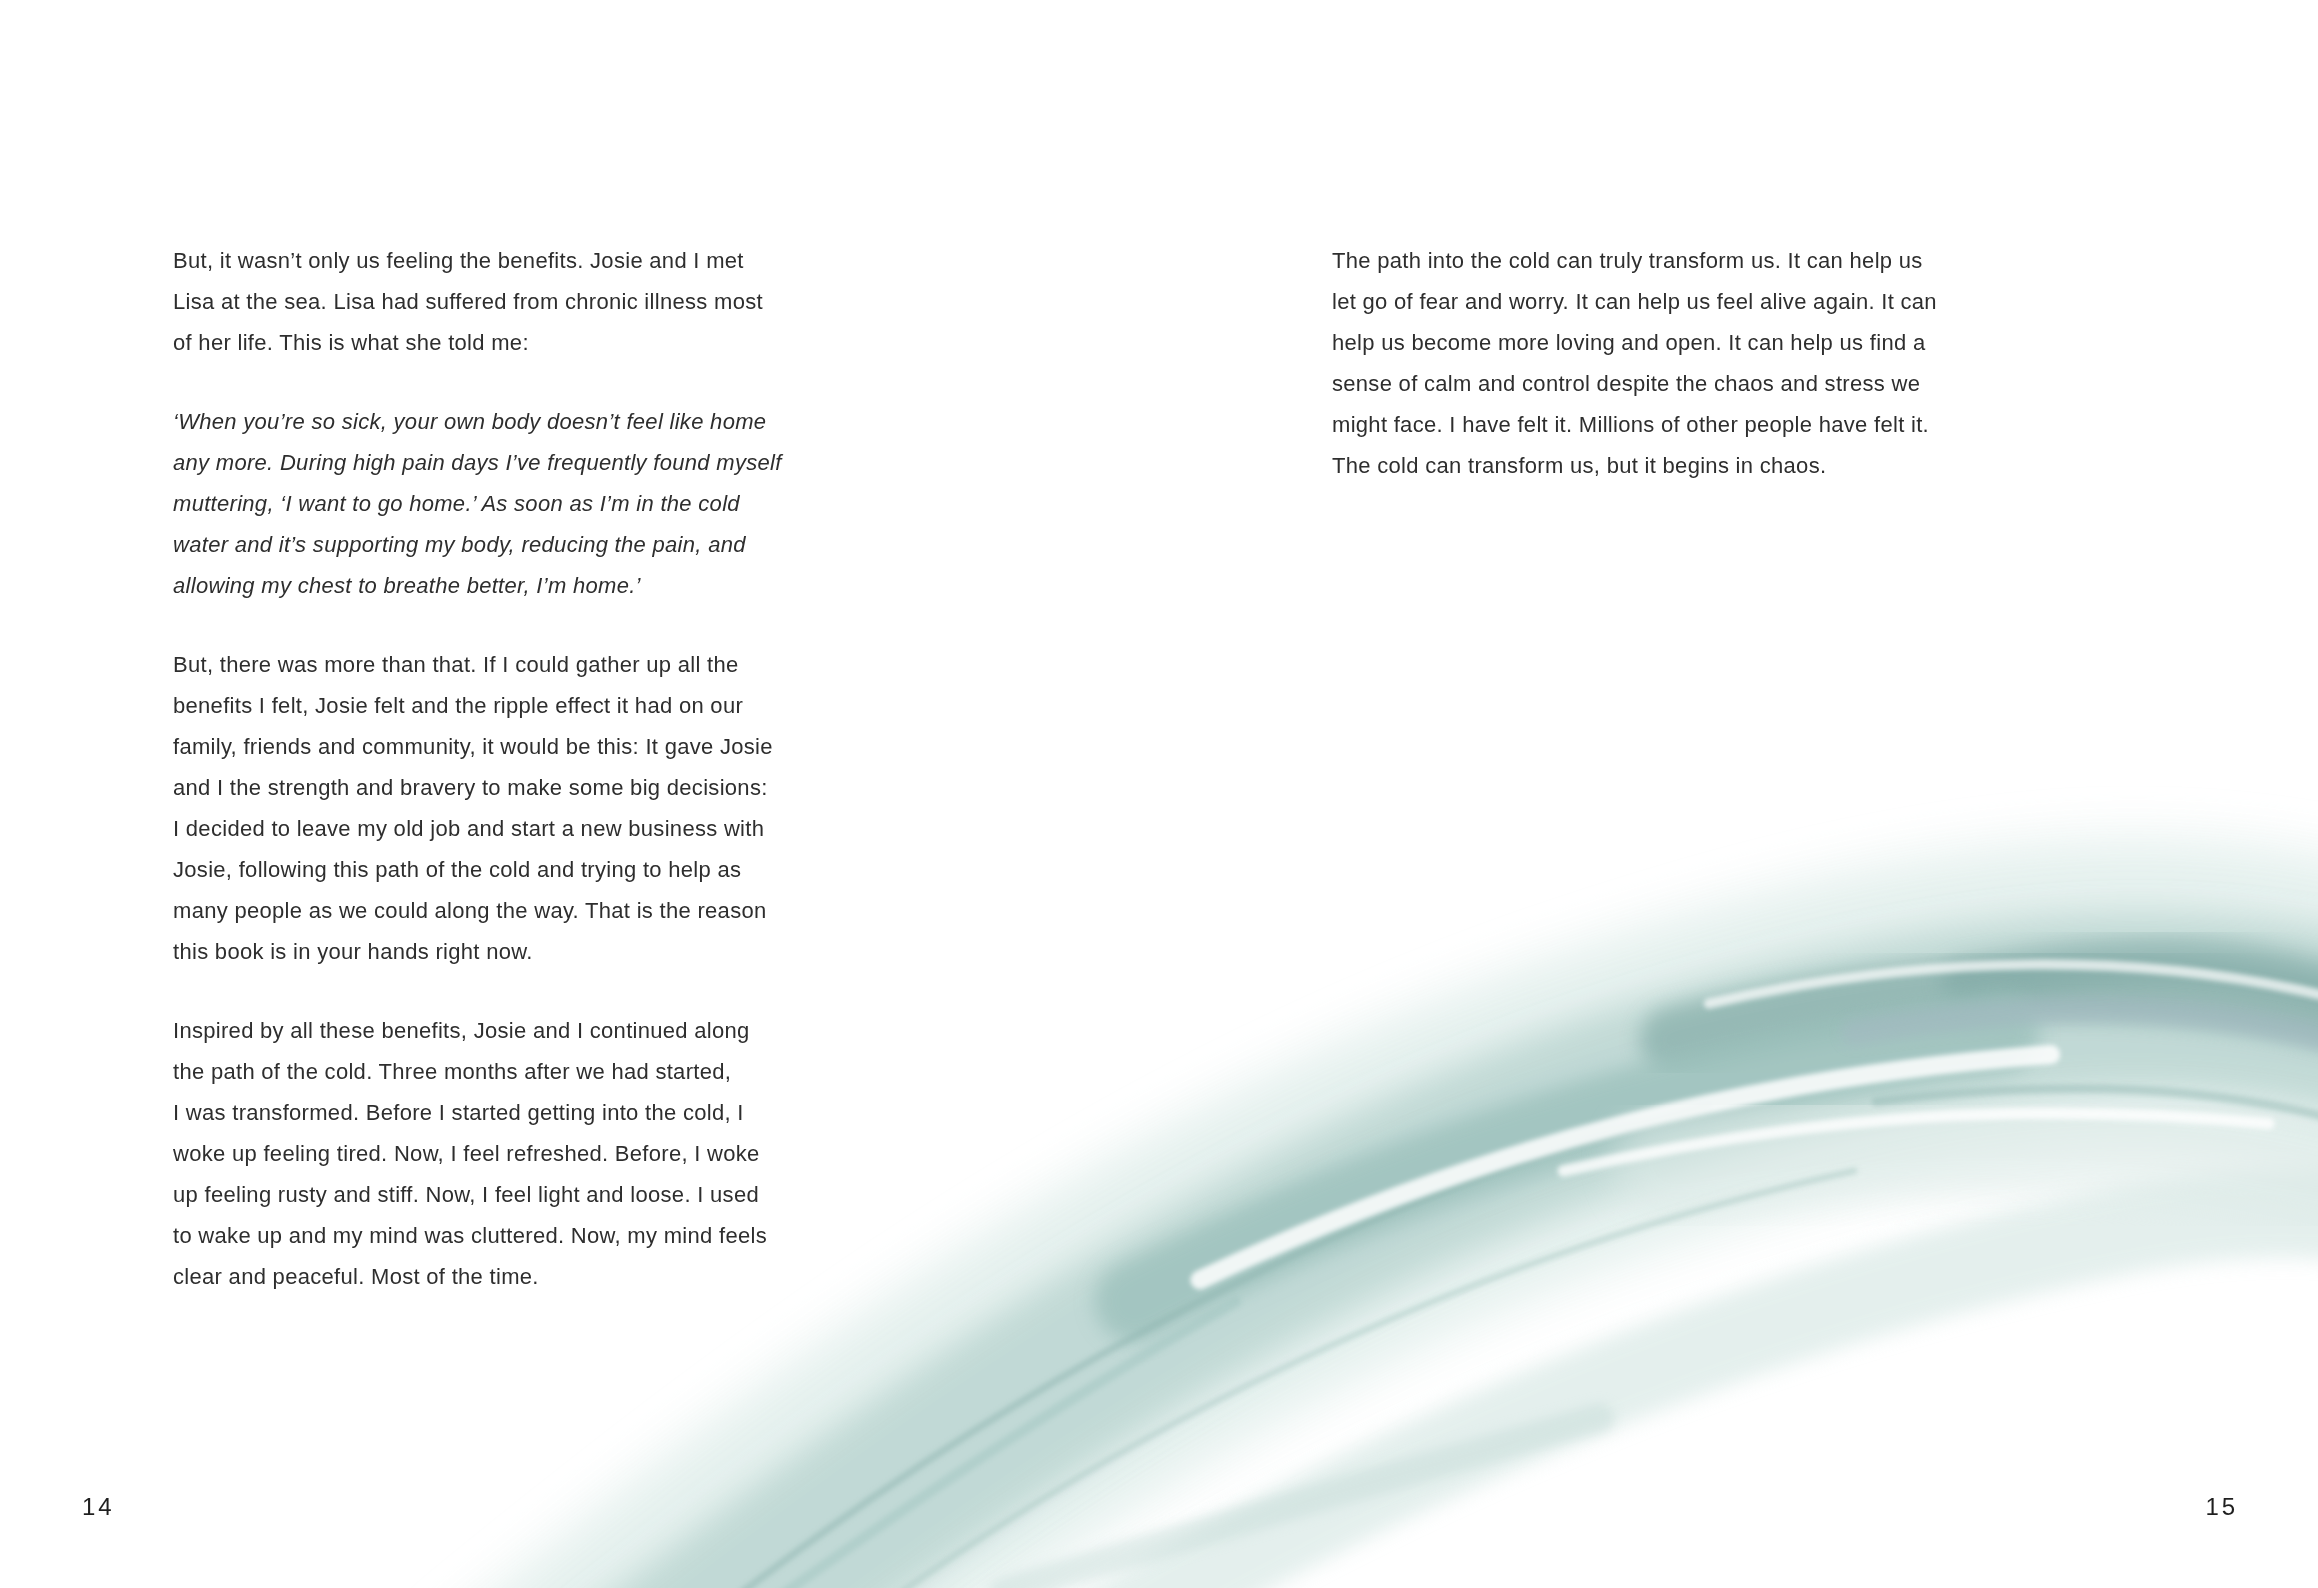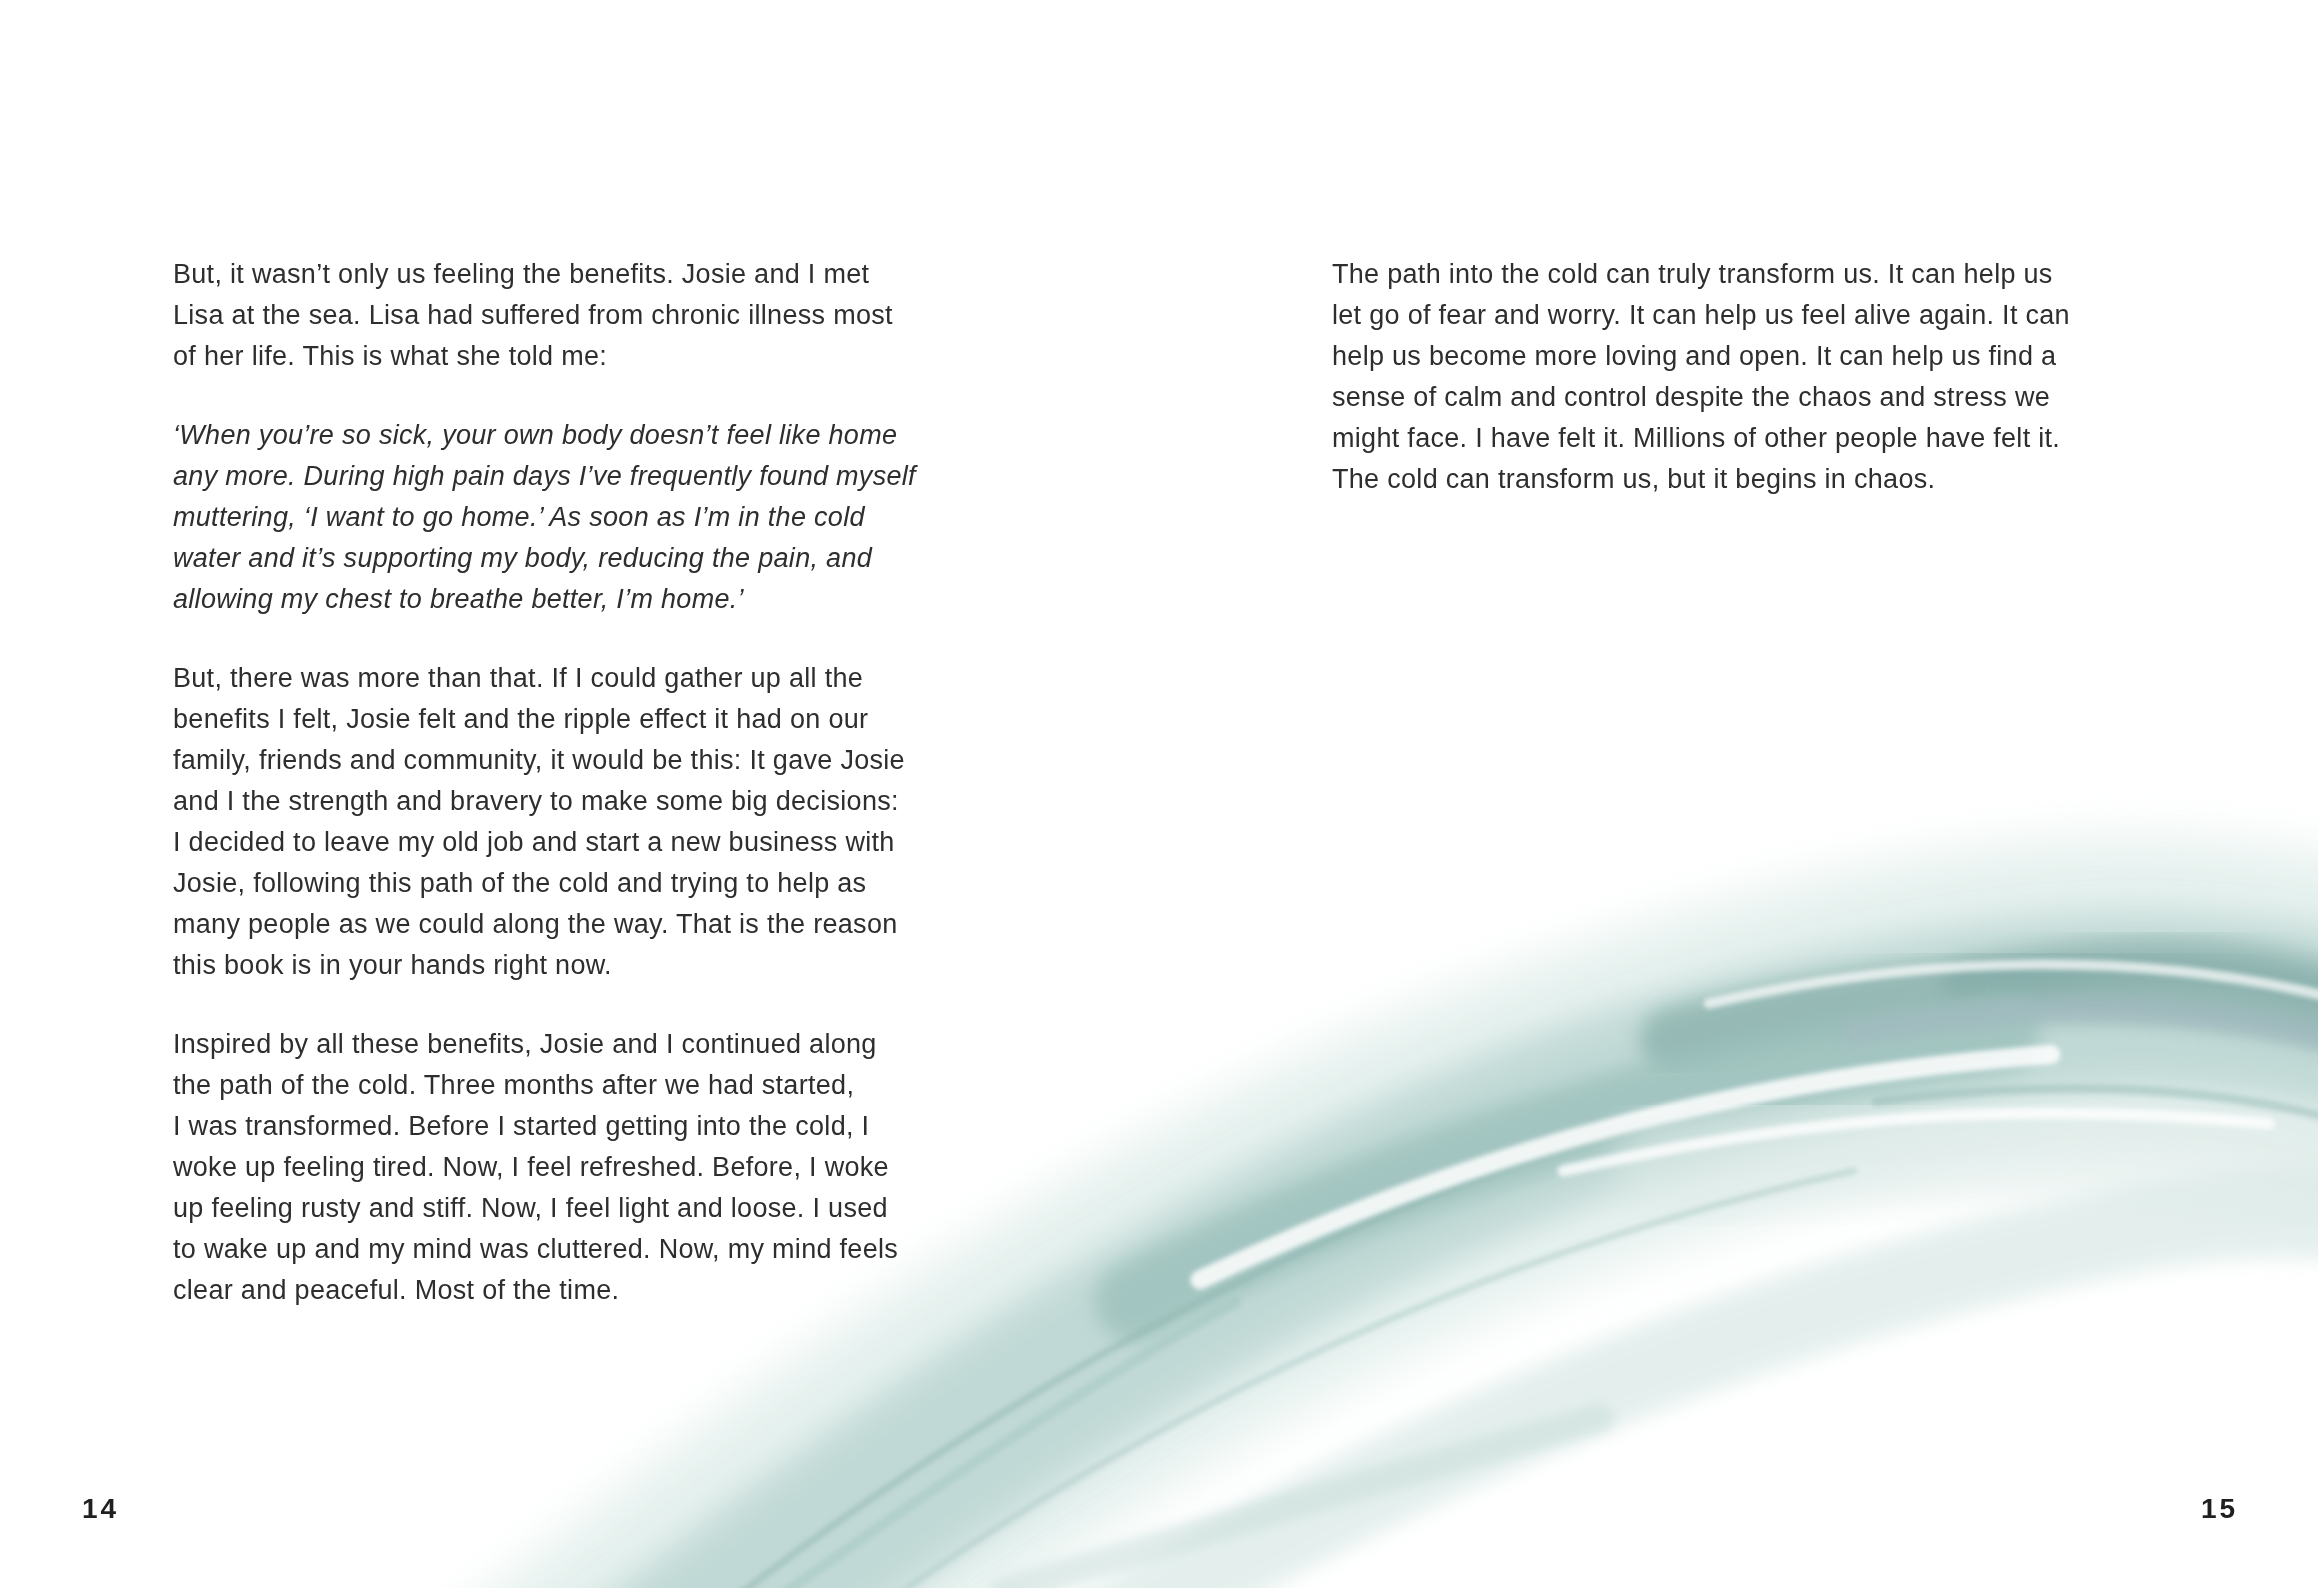--- a/index.html
+++ b/index.html
@@ -8,33 +8,33 @@
     width:2319px;height:1589px;
     background:#ffffff;
     overflow:hidden;
     font-family:"Liberation Sans","DejaVu Sans",sans-serif;
   }
   .artwork{
     position:absolute;left:0;top:0;width:2319px;height:1589px;
     z-index:1;pointer-events:none;
   }
   .text-col{
-    position:absolute;top:254px;width:909px;
+    position:absolute;top:240px;width:909px;
     z-index:2;
-    font-size:27px;line-height:41px;letter-spacing:0.3px;
+    font-size:22px;line-height:41px;letter-spacing:0.3px;
     font-weight:300;
     color:#2e2e2e;
   }
   .col-left{left:173px;}
   .col-right{left:1332px;}
   .text-col p{margin:0 0 38px 0;white-space:pre-line;}
   .text-col p.italic{font-style:italic;}
   .page-num{
     position:absolute;top:1495px;z-index:2;
-    font-size:28px;line-height:1;font-weight:bold;letter-spacing:2.9px;
+    font-size:24px;line-height:1;font-weight:normal;letter-spacing:2.9px;
     color:#1f1f1f;
   }
   .page-num-left{left:82px;}
   .page-num-right{right:81px;text-align:right;margin-left:43px;}
 </style>
 </head>
 <body>
 
 <div class="spread">
 

